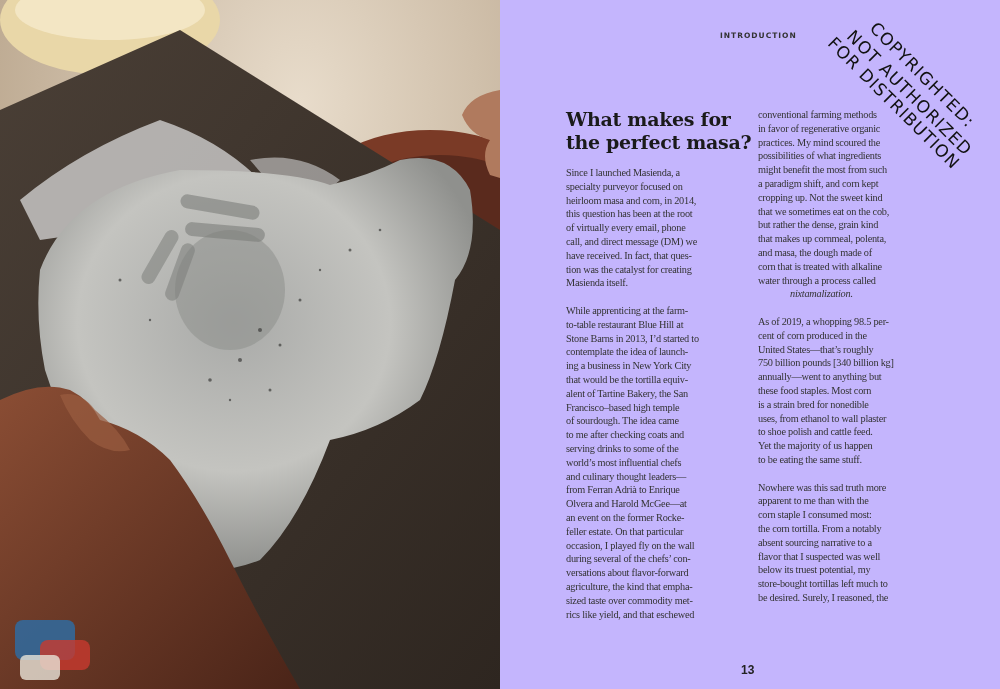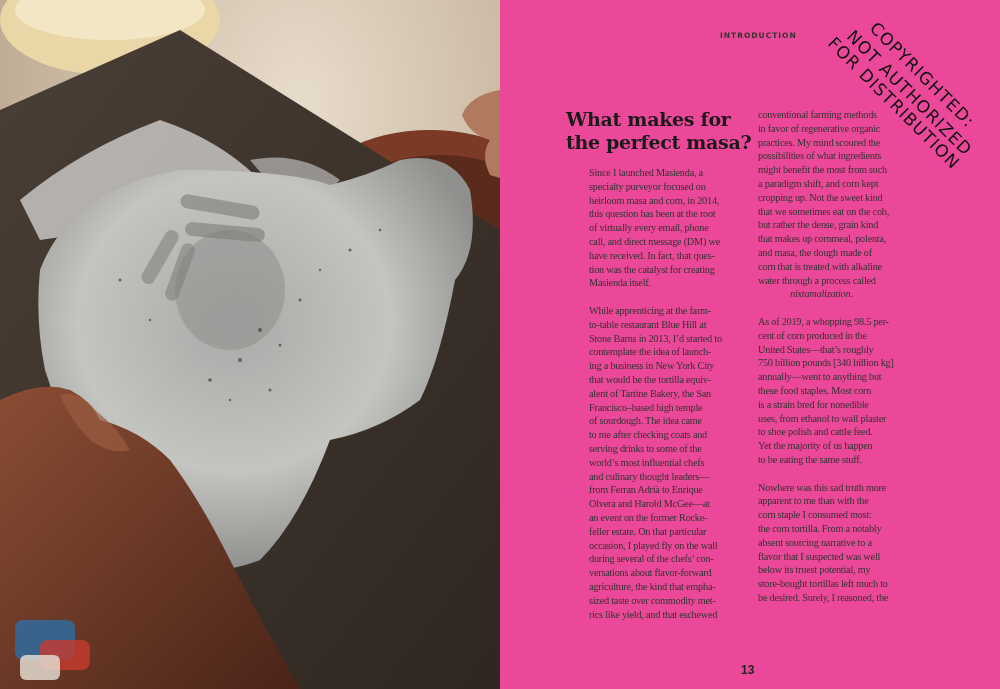--- a/index.html
+++ b/index.html
@@ -6,21 +6,21 @@
     html, body { width: 1000px; height: 689px; overflow: hidden; background: #fff; }
     body { position: relative; font-family: "DejaVu Serif", serif; color: #2a2a2a; }
 
     .photo-page {
       position: absolute; left: 0; top: 0; width: 500px; height: 689px; overflow: hidden;
       background: #3a2f28;
     }
     .photo-page svg { width: 500px; height: 689px; display: block; }
 
     .text-page {
-      position: absolute; left: 500px; top: 0; width: 500px; height: 689px; background: #ec4899;
+      position: absolute; left: 500px; top: 0; width: 500px; height: 689px; background: #c4b5fd;
     }
     .running-head {
       position: absolute; left: 220px; top: 31px;
       font-family: "DejaVu Sans", sans-serif; font-size: 7.5px; letter-spacing: 1px;
       color: #333; font-weight: bold;
     }
     .watermark {
       position: absolute; left: 330px; top: 0px; width: 170px; height: 180px;
       pointer-events: none;
     }
@@ -35,21 +35,21 @@
 
     .heading {
       position: absolute; left: 66px; top: 108px; width: 190px;
       font-family: "DejaVu Serif", serif; font-weight: bold; font-size: 19px; line-height: 23px;
       color: #1a1a1a; letter-spacing: -0.3px;
     }
     .col {
       position: absolute; font-family: Liberation Serif, serif; font-size: 10.3px;
       line-height: 13.8px; color: #333; letter-spacing: -0.25px;
     }
-    .col-left { left: 66px; top: 166px; width: 188px; margin-left: 23px; }
+    .col-left { left: 66px; top: 166px; width: 188px; }
     .col-right { left: 258px; top: 108px; width: 190px; }
     .col p { margin-bottom: 13.8px; white-space: pre-line; }
     .col em { font-style: italic; margin-left: 32px; }
     .page-number {
       position: absolute; left: 241px; top: 663px;
       font-family: Liberation Sans, sans-serif; font-weight: bold; font-size: 12px; color: #222;
     }
   </style>
 </head>
 <body>

